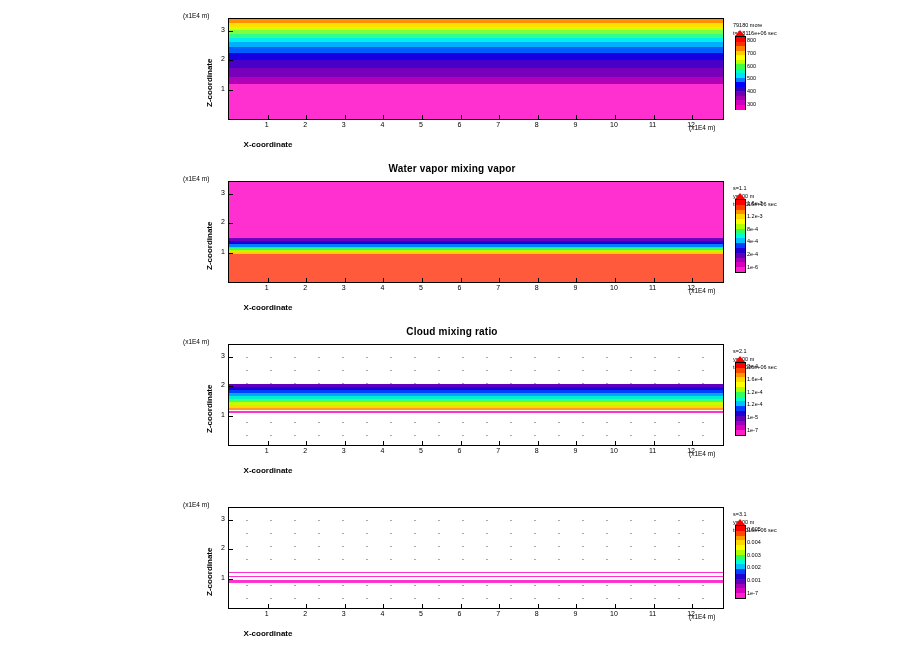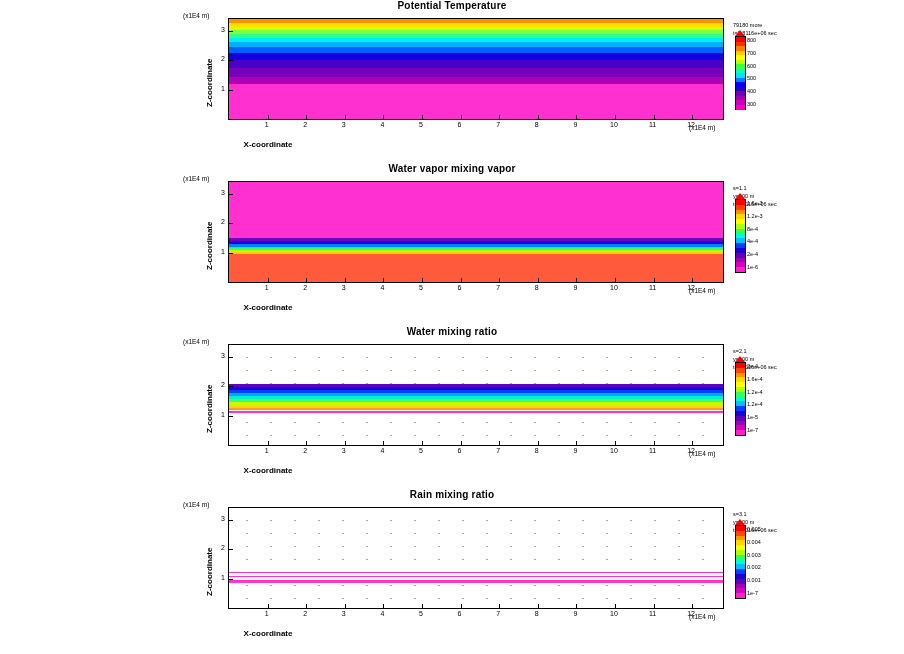--- a/index.html
+++ b/index.html
@@ -34,21 +34,20 @@
   .cbar{position:absolute;width:9px;border:1px solid #000;}
   .cseg{position:absolute;left:0;width:9px;}
   .carrow{position:absolute;width:0;height:0;border-left:5px solid transparent;border-right:5px solid transparent;}
   .clab{position:absolute;font-size:5.5px;left:11px;white-space:nowrap;}
   .wiggle{position:absolute;left:0;right:0;height:2px;}
 </style>
 </head>
 <body>
 
 <div class="panel" id="p0" style="top:0;">
-  <div class="panel-title">Potential Temperature</div>
   <div class="unit-top">(x1E4 m)</div>
   <div class="ylabel" style="left:205px;top:107px;">Z-coordinate</div>
   <div class="plotbox" id="pb0" style="left:228px;top:18px;width:494px;height:100px;">
       <div class="dots"></div>
       <div class="fill-row" style="top: 65.2941px; height: 34.7059px; background: rgb(255, 47, 208);"></div>
       <div class="fill-row" style="top: 58.2353px; height: 7.05882px; background: rgb(176, 0, 184);"></div>
       <div class="fill-row" style="top: 49.4118px; height: 8.82353px; background: rgb(120, 0, 184);"></div>
       <div class="fill-row" style="top: 40.5882px; height: 8.82353px; background: rgb(72, 0, 200);"></div>
       <div class="fill-row" style="top: 33.5294px; height: 7.05882px; background: rgb(20, 0, 224);"></div>
       <div class="fill-row" style="top: 27.6471px; height: 5.88235px; background: rgb(0, 96, 255);"></div>
@@ -196,21 +195,21 @@
     <div class="carrow" style="left: 735px; top: 30px; border-bottom: 6px solid rgb(255, 0, 0);"></div>
     <div class="clab" style="left: 747px; top: 37px;">1.6e-3</div>
     <div class="clab" style="left: 747px; top: 49.8px;">1.2e-3</div>
     <div class="clab" style="left: 747px; top: 62.6px;">8e-4</div>
     <div class="clab" style="left: 747px; top: 75.4px;">4e-4</div>
     <div class="clab" style="left: 747px; top: 88.2px;">2e-4</div>
     <div class="clab" style="left: 747px; top: 101px;">1e-6</div>
   </div>
 
 <div class="panel" id="p2" style="top:326px;">
-  <div class="panel-title">Water mixing ratio</div>
+  <div class="panel-title">Cloud mixing ratio</div>
   <div class="unit-top">(x1E4 m)</div>
   <div class="ylabel" style="left:205px;top:107px;">Z-coordinate</div>
   <div class="plotbox" id="pb2" style="left:228px;top:18px;width:494px;height:100px;">
       <div class="dots"></div>
       <div class="fill-row" style="top: 66.4706px; height: 2.94118px; background: rgb(255, 112, 80);"></div>
       <div class="fill-row" style="top: 62.9412px; height: 3.52941px; background: rgb(255, 154, 48);"></div>
       <div class="fill-row" style="top: 60px; height: 2.94118px; background: rgb(255, 216, 0);"></div>
       <div class="fill-row" style="top: 57.0588px; height: 2.94118px; background: rgb(200, 255, 0);"></div>
       <div class="fill-row" style="top: 54.1176px; height: 2.94118px; background: rgb(64, 255, 112);"></div>
       <div class="fill-row" style="top: 51.1765px; height: 2.94118px; background: rgb(0, 240, 208);"></div>
@@ -279,21 +278,20 @@
     <div class="carrow" style="left: 735px; top: 30px; border-bottom: 6px solid rgb(255, 0, 0);"></div>
     <div class="clab" style="left: 747px; top: 37px;">2e-4</div>
     <div class="clab" style="left: 747px; top: 49.8px;">1.6e-4</div>
     <div class="clab" style="left: 747px; top: 62.6px;">1.2e-4</div>
     <div class="clab" style="left: 747px; top: 75.4px;">1.2e-4</div>
     <div class="clab" style="left: 747px; top: 88.2px;">1e-5</div>
     <div class="clab" style="left: 747px; top: 101px;">1e-7</div>
   </div>
 
 <div class="panel" id="p3" style="top:489px;">
-  <div class="panel-title">Rain mixing ratio</div>
   <div class="unit-top">(x1E4 m)</div>
   <div class="ylabel" style="left:205px;top:107px;">Z-coordinate</div>
   <div class="plotbox" id="pb3" style="left:228px;top:18px;width:494px;height:100px;">
       <div class="dots"></div>
       <div class="wiggle" style="top: 72.6471px; height: 2px; background: rgb(255, 47, 208); opacity: 0.95;"></div>
       <div class="wiggle" style="top: 71.6176px; height: 2px; background: rgb(255, 47, 208); opacity: 0.95;"></div>
       <div class="wiggle" style="top: 70.5882px; height: 2px; background: rgb(255, 47, 208); opacity: 0.95;"></div>
       <div class="wiggle" style="top: 69.5588px; height: 2px; background: rgb(255, 47, 208); opacity: 0.95;"></div>
       <div class="wiggle" style="top: 68.5294px; height: 2px; background: rgb(255, 47, 208); opacity: 0.95;"></div>
       <div class="wiggle" style="top: 67.5px; height: 2px; background: rgb(255, 47, 208); opacity: 0.95;"></div>

